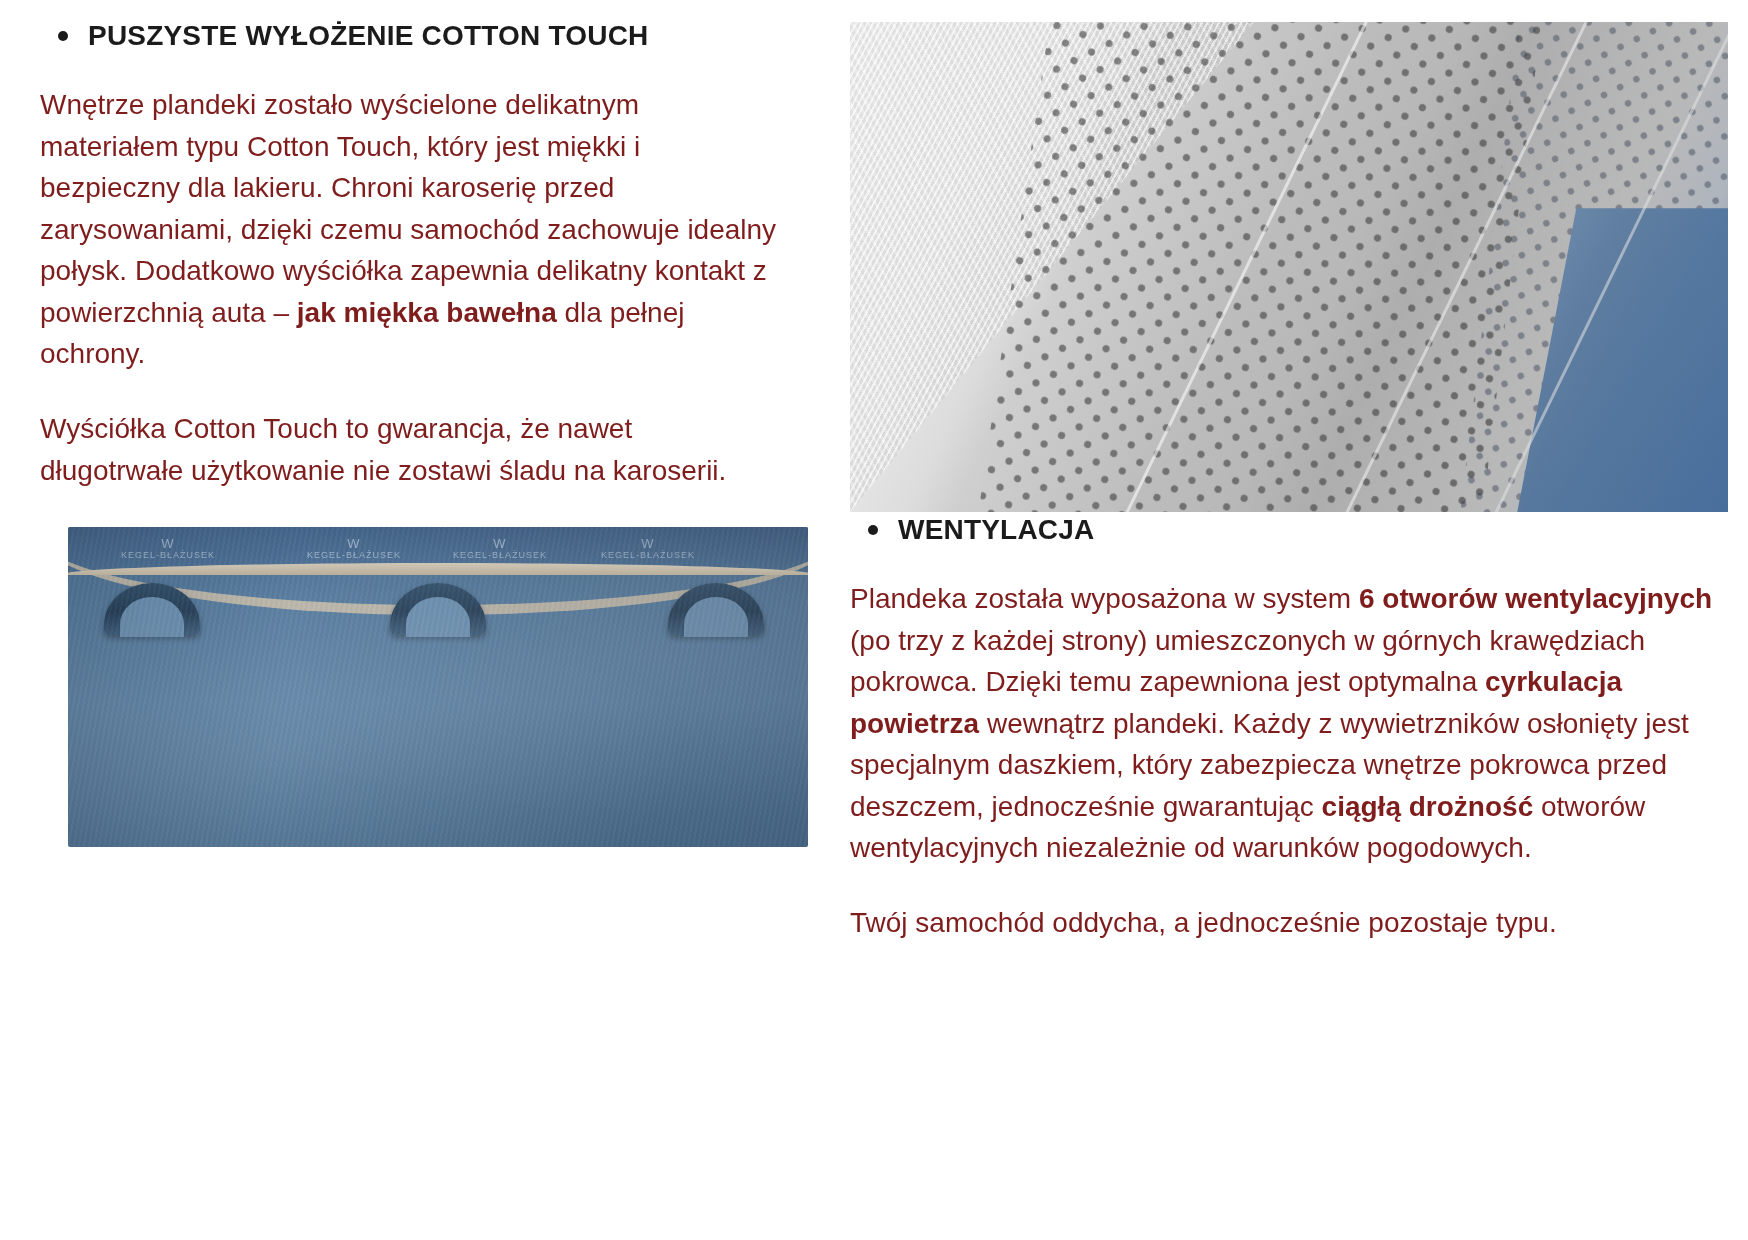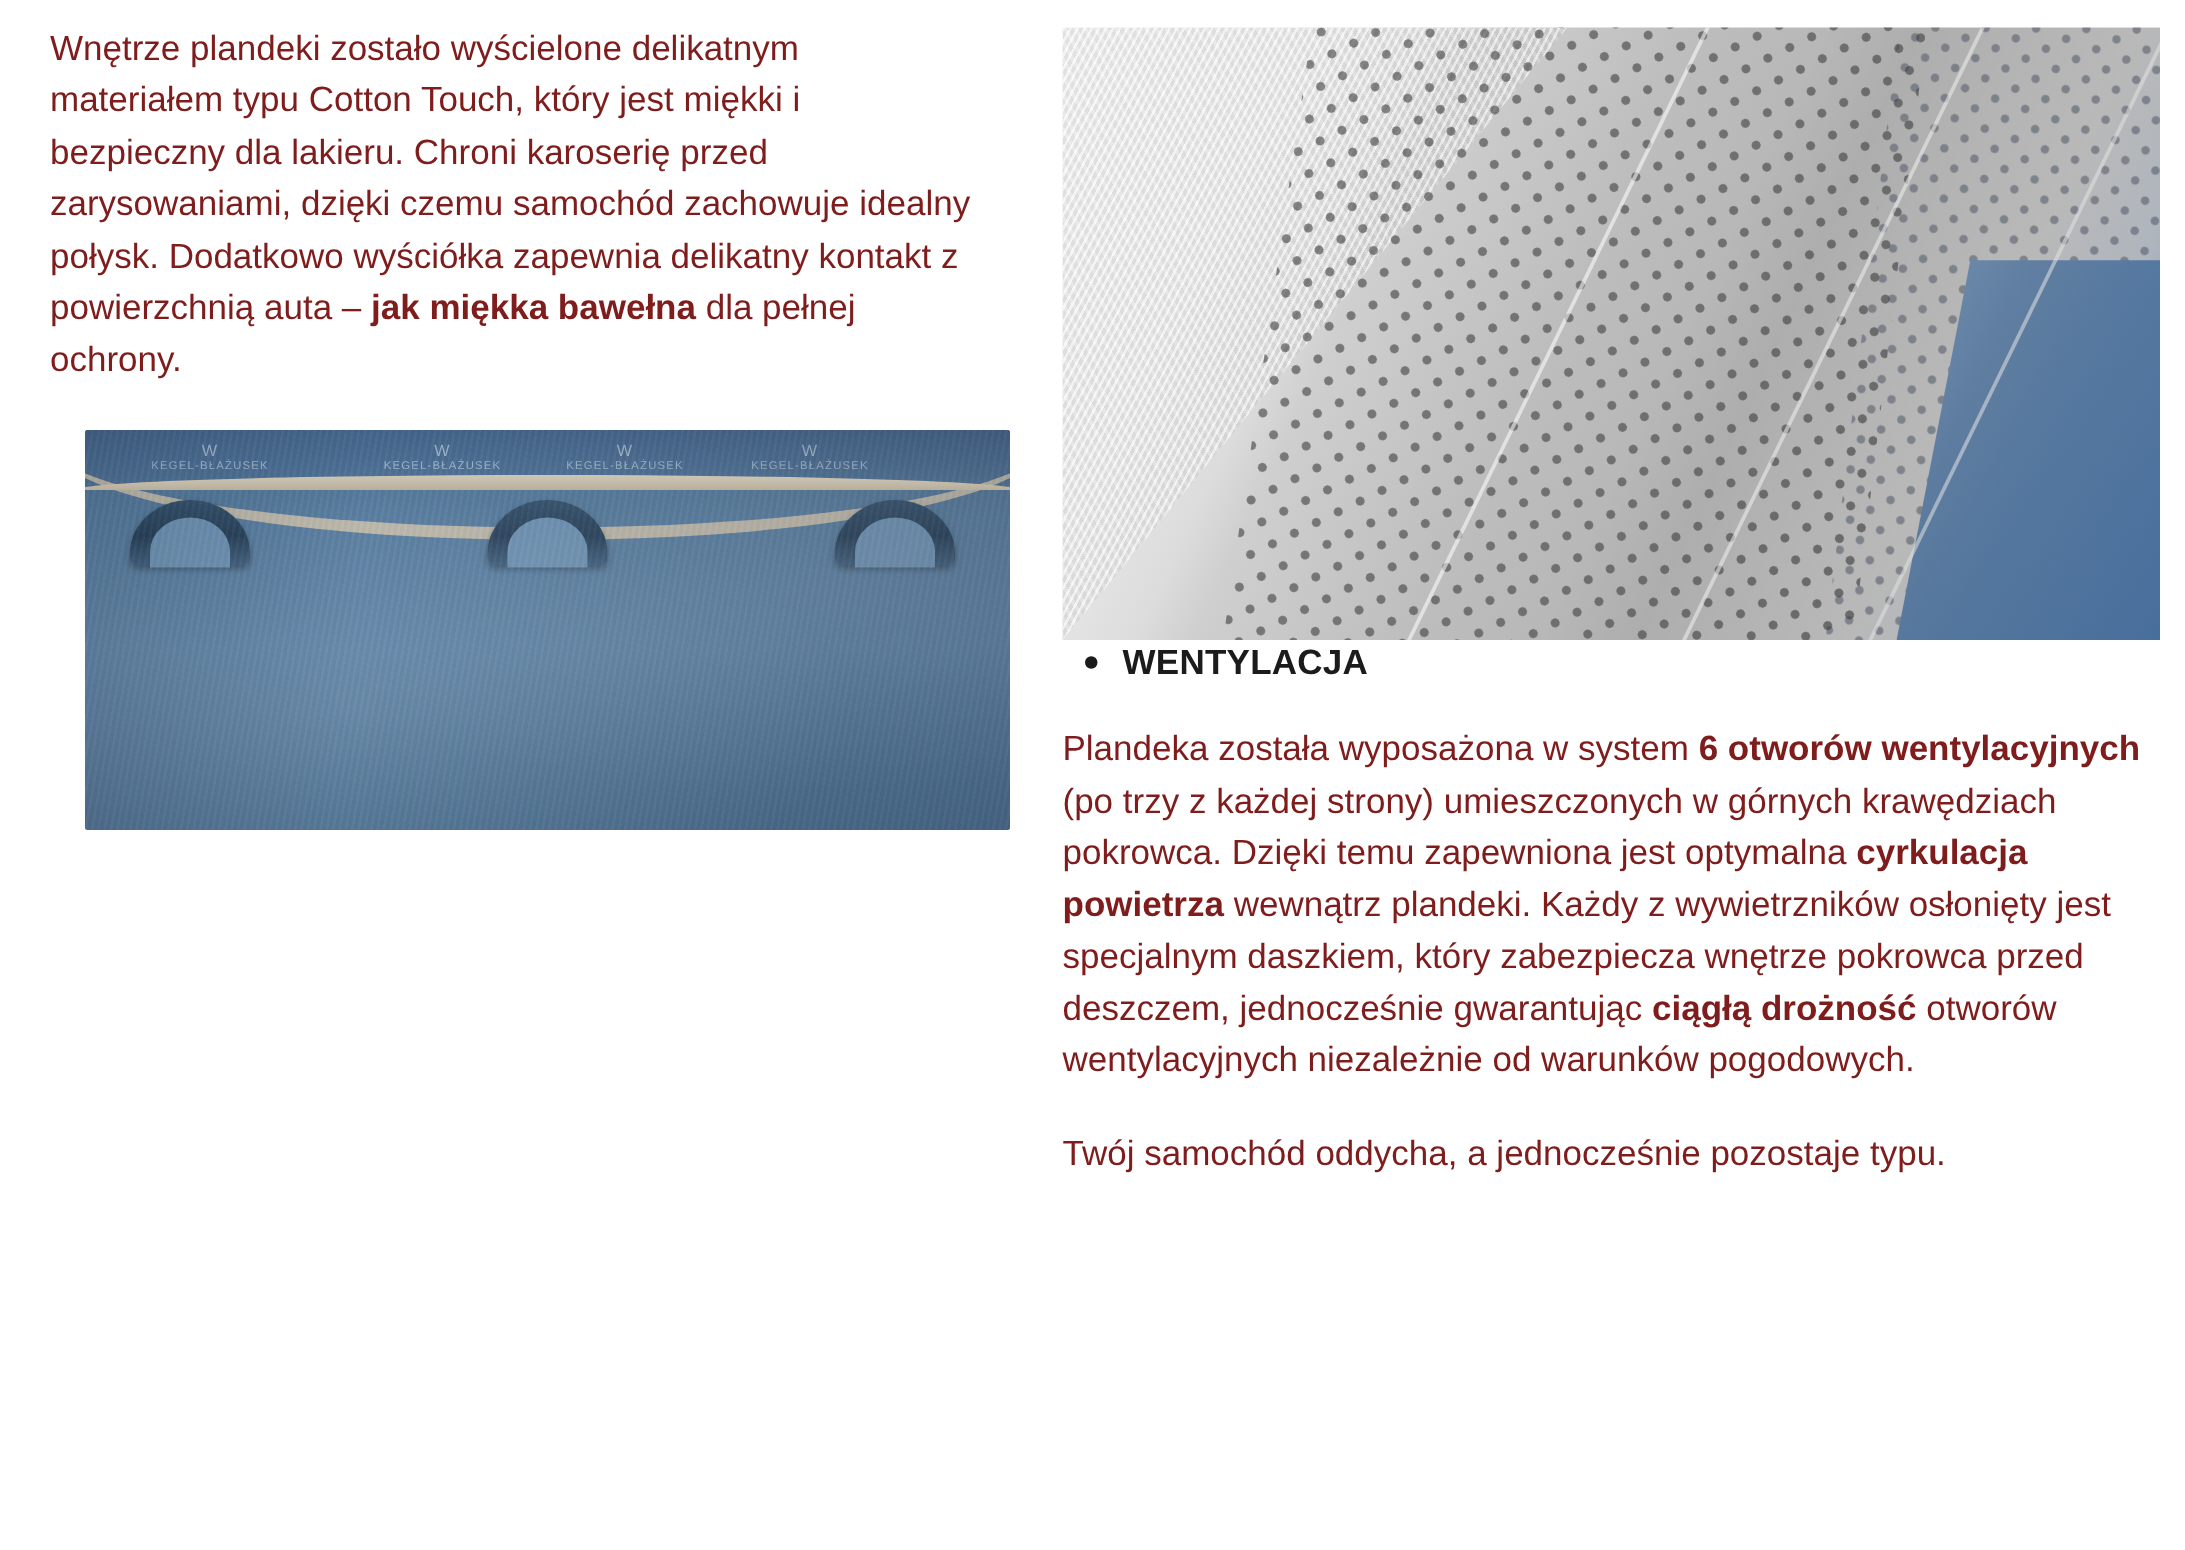--- a/index.html
+++ b/index.html
@@ -215,23 +215,29 @@
   }
   .right-bullet { margin-top: 24px; }
 </style>
 </head>
 <body>
 
 <div class="page">
 
   <div class="col col-left">
 
+    <ul class="bullet-list">
+      <li>
+        <span>PUSZYSTE WYŁOŻENIE COTTON TOUCH</span>
+      </li>
+    </ul>
 
     <p class="body-text left-para-1"><span>Wnętrze plandeki zostało wyścielone delikatnym materiałem typu Cotton Touch, który jest miękki i bezpieczny dla lakieru. Chroni karoserię przed zarysowaniami, dzięki czemu samochód zachowuje idealny połysk. Dodatkowo wyściółka zapewnia delikatny kontakt z powierzchnią auta – </span><b>jak miękka bawełna</b><span> dla pełnej ochrony.</span></p>
 
+    <p class="body-text">Wyściółka Cotton Touch to gwarancja, że nawet długotrwałe użytkowanie nie zostawi śladu na karoserii.</p>
 
     <div class="photo photo-vents">
       <div class="vents-top-band"></div>
       <div class="vents-curve"></div>
 
       <div class="vents-logo vl-1">
         <span class="mark">W</span>
         <span>KEGEL-BŁAŻUSEK</span>
       </div>
       <div class="vents-logo vl-2">

